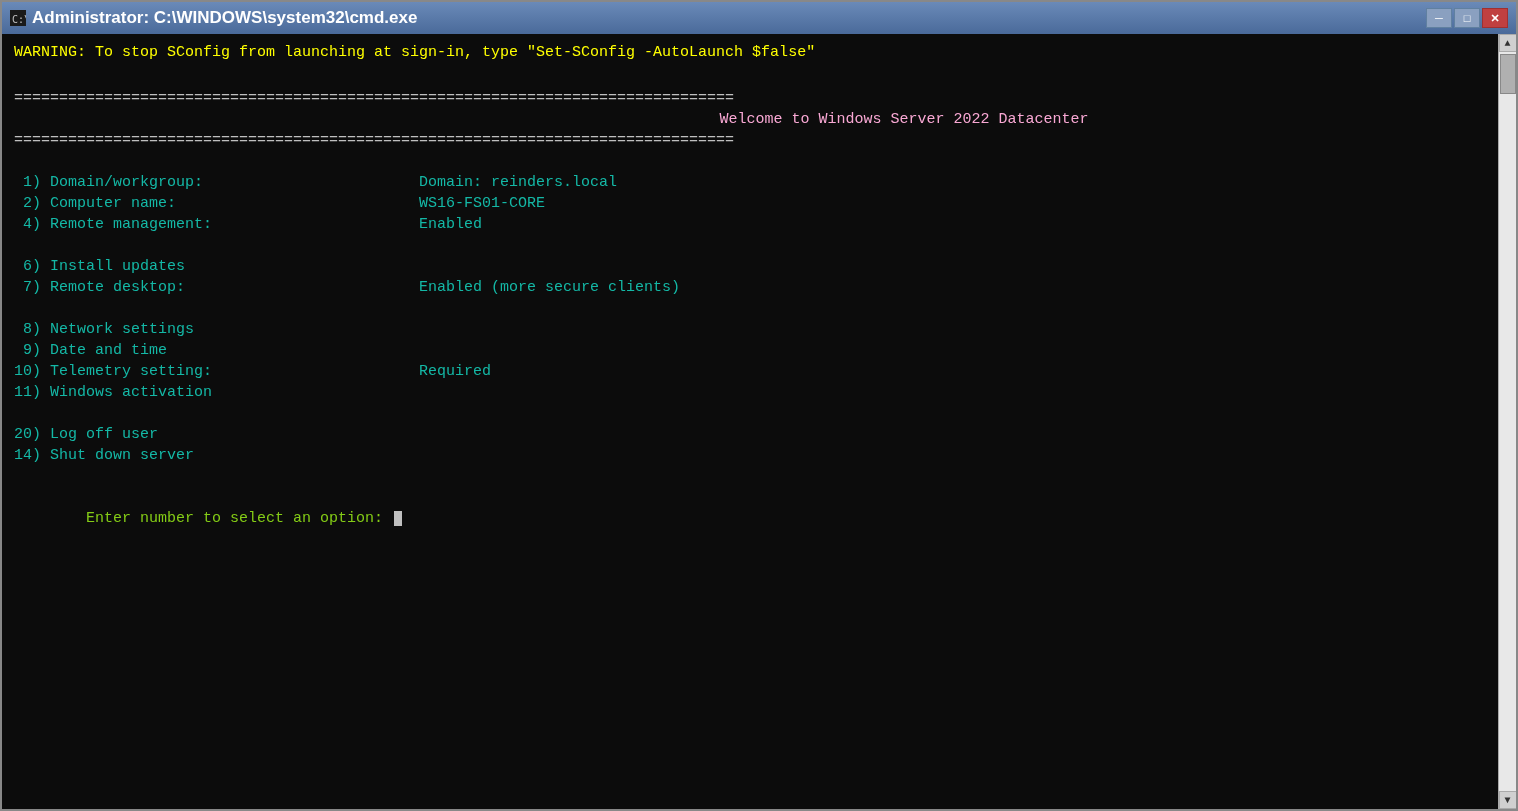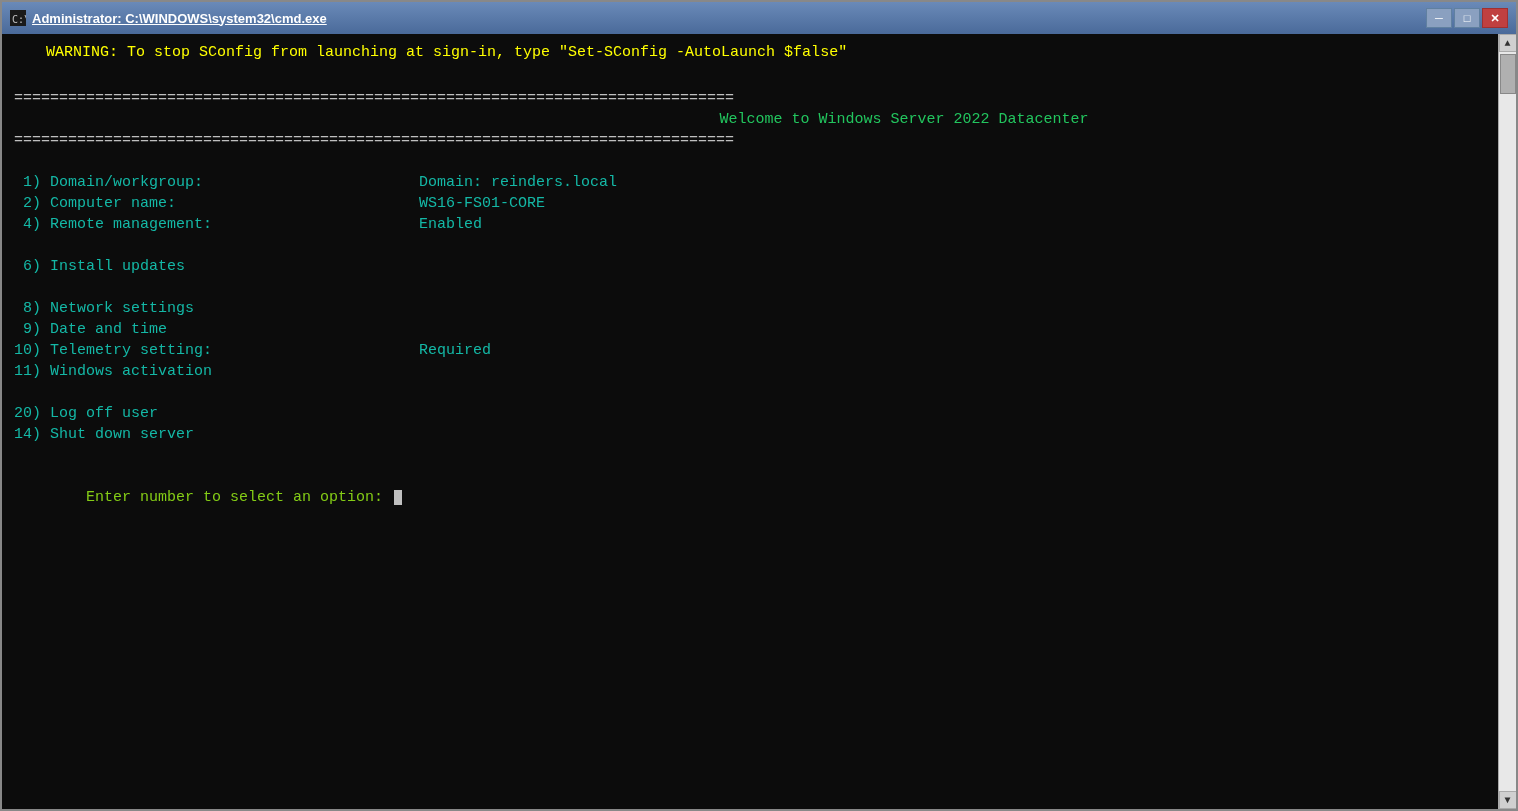--- a/index.html
+++ b/index.html
@@ -38,24 +38,23 @@
     .title-bar-icon {
       width: 16px;
       height: 16px;
       margin-right: 6px;
       flex-shrink: 0;
     }
 
     .title-bar-text {
       color: white;
       font-family: 'Segoe UI', Arial, sans-serif;
-      font-size: 13px;
+      font-size: 17px;
       font-weight: bold;
       flex: 1;
-      text-decoration: underline;
     }
 
     .title-bar-buttons {
       display: flex;
       gap: 2px;
     }
 
     .title-bar-btn {
       width: 26px;
       height: 20px;
@@ -130,30 +129,29 @@
       border: 1px solid #888;
       position: absolute;
       top: 2px;
       left: 1px;
     }
 
     .warning-line {
       color: #ffff00;
       white-space: pre;
       margin-bottom: 4px;
-      margin-left: 32px;
     }
 
     .separator-line {
       color: #c0c0c0;
       white-space: pre;
     }
 
     .welcome-line {
-      color: #22c55e;
+      color: #f9a8d4;
       white-space: pre;
       text-align: left;
     }
 
     .menu-item {
       color: #14b8a6;
       white-space: pre;
     }
 
     .prompt-line {
@@ -201,20 +199,21 @@
       <div class="empty-line"></div>
       <div class="separator-line">================================================================================</div>
       <div class="welcome-line" style="text-align:center; padding-left: 200px;">            Welcome to Windows Server 2022 Datacenter</div>
       <div class="separator-line">================================================================================</div>
       <div class="empty-line"></div>
       <div class="menu-item"> 1) Domain/workgroup:                        Domain: reinders.local</div>
       <div class="menu-item"> 2) Computer name:                           WS16-FS01-CORE</div>
       <div class="menu-item"> 4) Remote management:                       Enabled</div>
       <div class="empty-line"></div>
       <div class="menu-item"> 6) Install updates</div>
+      <div class="menu-item"> 7) Remote desktop:                          Enabled (more secure clients)</div>
       <div class="empty-line"></div>
       <div class="menu-item"> 8) Network settings</div>
       <div class="menu-item"> 9) Date and time</div>
       <div class="menu-item">10) Telemetry setting:                       Required</div>
       <div class="menu-item">11) Windows activation</div>
       <div class="empty-line"></div>
       <div class="menu-item">20) Log off user</div>
       <div class="menu-item">14) Shut down server</div>
       <div class="empty-line"></div>
       <div class="prompt-line">

